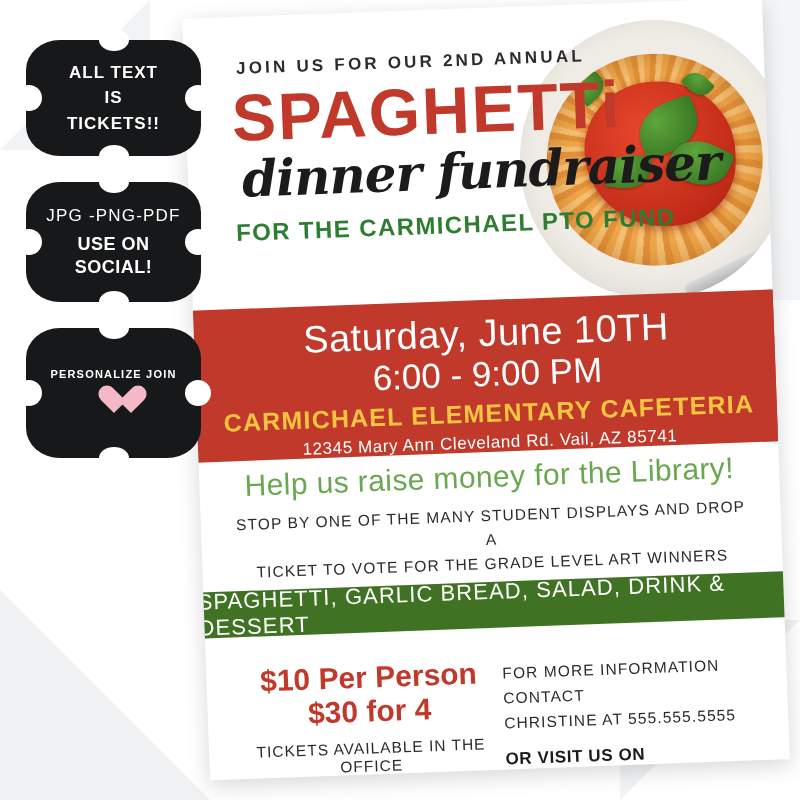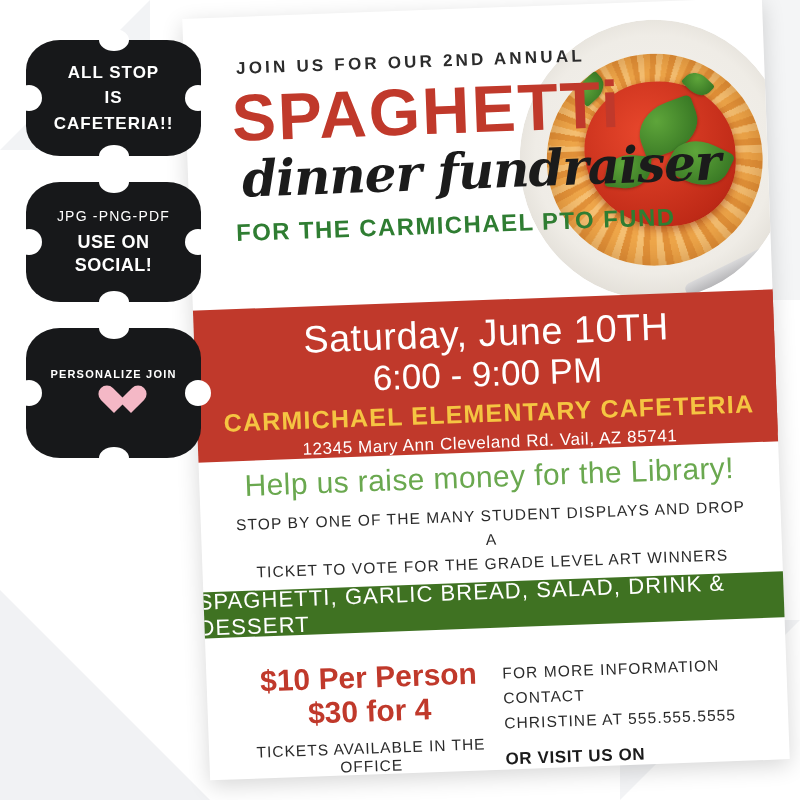--- a/index.html
+++ b/index.html
@@ -66,21 +66,21 @@
   .badge .notch-b { bottom: -11px; }
 
   .badge-1 { height: 116px; }
   .badge-2 { height: 120px; }
   .badge-3 { height: 130px; }
 
   .b1-l1 { font-weight: 700; font-size: 17px; letter-spacing: 1px; line-height: 1.5; }
   .b1-l2 { font-weight: 700; font-size: 17px; letter-spacing: 1px; line-height: 1.5; }
   .b1-l3 { font-weight: 700; font-size: 17px; letter-spacing: 1px; line-height: 1.5; }
 
-  .b2-l1 { font-size: 14px; letter-spacing: 1.2px; margin-bottom: 7px; }
+  .b2-l1 { font-size: 17px; letter-spacing: 1.2px; margin-bottom: 7px; }
   .b2-l2 { font-weight: 700; font-size: 18px; letter-spacing: 0.5px; line-height: 1.25; }
 
   .b3-l1 { font-size: 11px; letter-spacing: 1.2px; font-weight: 600; }
   .b3-heart {
     width: 34px; height: 30px;
     margin: 6px 0 2px 0;
     position: relative;
   }
   .b3-heart::before, .b3-heart::after {
     content: "";
@@ -341,23 +341,23 @@
   <div class="bg-tri" style="left:0;top:0;border-width:0 0 150px 150px;border-color:transparent transparent #f2f3f5 transparent;"></div>
   <div class="bg-tri" style="left:0;bottom:0;border-width:210px 0 0 210px;border-color:transparent transparent transparent #f1f2f4;"></div>
   <div class="bg-tri" style="right:0;bottom:0;border-width:180px 180px 0 0;border-color:#f2f3f5 transparent transparent transparent;"></div>
   <div class="bg-shape" style="right:0;top:0;width:60px;height:300px;background:#f4f5f6;"></div>
 
   <div class="badges">
 
     <div class="badge badge-1">
       <span class="notch-t"></span>
       <span class="notch-b"></span>
-      <div class="b1-l1">ALL STOP</div>
+      <div class="b1-l1">ALL TEXT</div>
       <div class="b1-l2">IS</div>
-      <div class="b1-l3">CAFETERIA!!</div>
+      <div class="b1-l3">TICKETS!!</div>
     </div>
 
     <div class="badge badge-2">
       <span class="notch-t"></span>
       <span class="notch-b"></span>
       <div class="b2-l1">JPG -PNG-PDF</div>
       <div class="b2-l2" style="white-space:pre-line;">USE ON
 SOCIAL!</div>
     </div>
 

